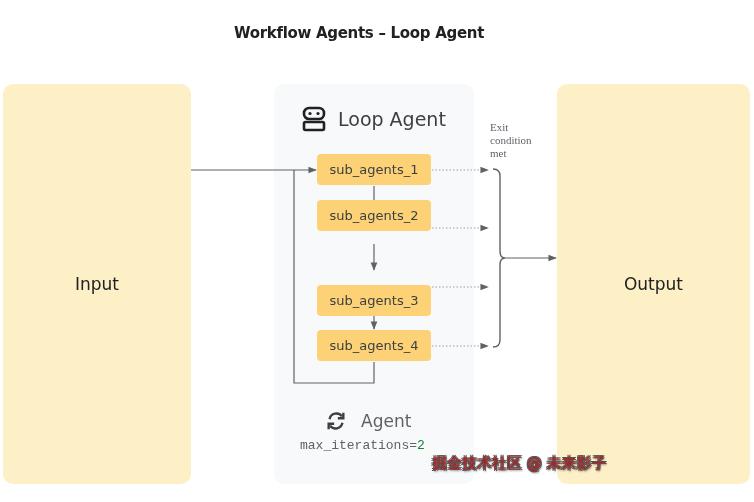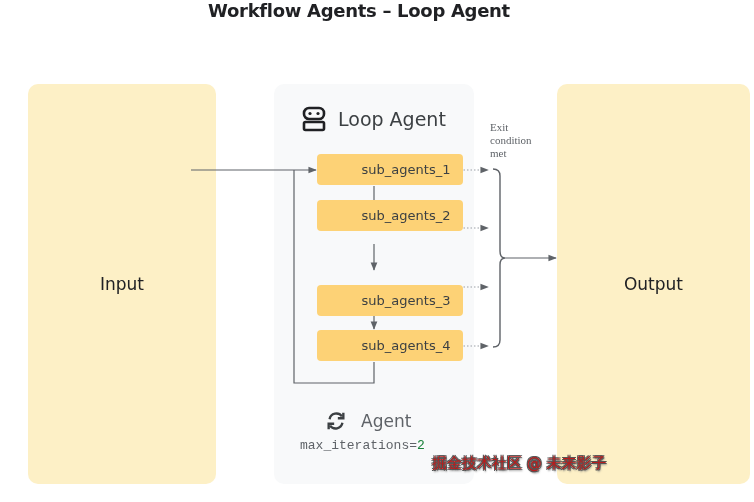--- a/index.html
+++ b/index.html
@@ -1,30 +1,30 @@
 <!DOCTYPE html>
 <html><head>
 <meta charset="utf-8">
 <style>
   html, body { margin:0; padding:0; }
   body { width:754px; height:502px; background:#ffffff; position:relative; overflow:hidden;
          font-family:"Liberation Sans", sans-serif; }
-  .title { position:absolute; left:0; width:754px; top:0; text-align:center; padding-right:36px; box-sizing:border-box;
-           font-family:"DejaVu Sans", sans-serif; font-weight:bold; font-size:18px; color:#202124; letter-spacing:-0.3px; }
+  .title { position:absolute; left:0; width:754px; top:24px; text-align:center; padding-right:36px; box-sizing:border-box;
+           font-family:"DejaVu Sans", sans-serif; font-weight:bold; font-size:15px; color:#202124; letter-spacing:-0.3px; }
   .io-box { position:absolute; background:#fdf0c6; border-radius:10px; top:84px; height:400px;
             display:flex; align-items:center; justify-content:center;
             font-family:"DejaVu Sans", sans-serif; font-size:17px; color:#202124; }
-  #input-box { left:3px; width:188px;margin-left:25px; }
+  #input-box { left:3px; width:188px; }
   #output-box { left:557px; width:193px; }
   .panel { position:absolute; left:274px; top:84px; width:200px; height:400px; background:#f8f9fa; border-radius:10px; }
   .panel-head { position:absolute; left:302px; top:106px; display:flex; align-items:center; gap:12px; }
   .panel-title { font-size:19px; color:#3c4043; font-family:"DejaVu Sans", sans-serif;text-align:center; }
   .sub { position:absolute; left:317px; width:114px; height:31px; background:#fdd276; border-radius:4px;
          display:flex; align-items:center; justify-content:center; font-size:13px; color:#3c4043;
-         font-family:"DejaVu Sans", sans-serif;padding-left:32px; }
+         font-family:"DejaVu Sans", sans-serif; }
   .exit-label { position:absolute; left:490px; top:121px; font-size:11px; line-height:13px; color:#5f6368;
                 font-family:Liberation Serif, serif; }
   .loop-row { position:absolute; left:325px; top:410px; display:flex; align-items:center; gap:14px; }
   .loop-label { font-size:17px; color:#5f6368; font-family:"DejaVu Sans", sans-serif; }
   .max-iter { position:absolute; left:300px; top:438px; font-family:"Liberation Mono", monospace; font-size:13px; color:#5f6368; }
   .max-iter .num { color:#188038; }
   .watermark { position:absolute; left:432px; top:454px; font-size:15px; color:#b91c1c;
                font-family:"DejaVu Sans", sans-serif;
                text-shadow: -1px -1px 0 #555, 1px -1px 0 #555, -1px 1px 0 #555, 1px 1px 0 #555, 1px 2px 2px #777; }
   svg.wires { position:absolute; left:0; top:0; }

